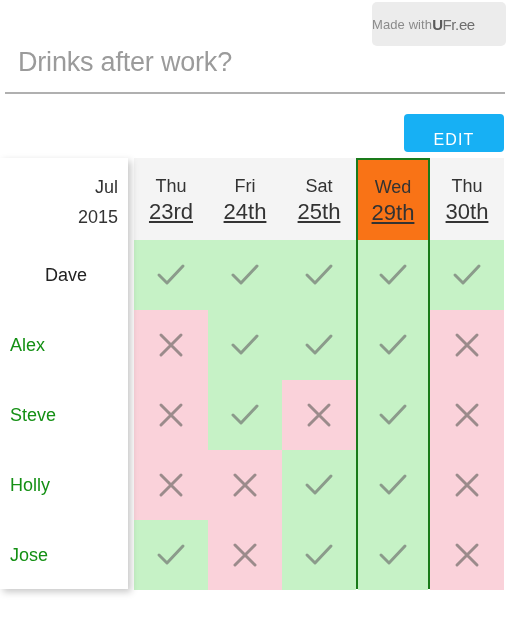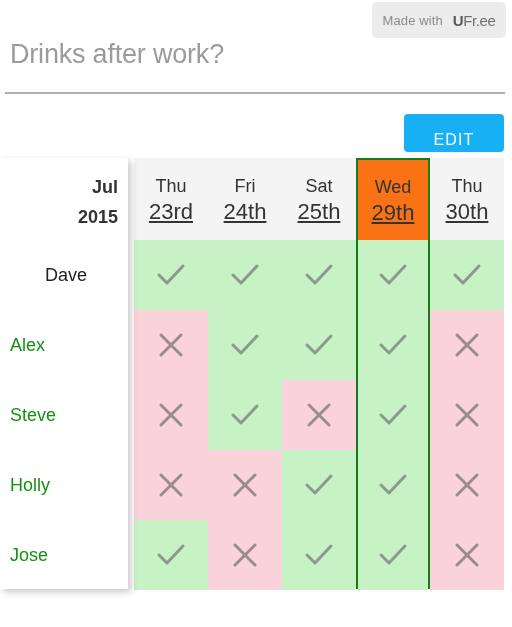--- a/index.html
+++ b/index.html
@@ -14,27 +14,26 @@
     overflow: hidden;
     position: relative;
   }
 
   
   #made-with-badge {
     position: absolute;
     top: 2px;
     right: 6px;
     width: 134px;
-    height: 36px;
+    height: 44px;
     background: #ececec;
     border-radius: 5px;
     display: flex;
     align-items: center;
-    justify-content: center;
-    gap: 10px;
+    gap: 0;
   }
   #made-with-badge .mw-text {
     font-size: 13px;
     color: #8b8b8b;
     letter-spacing: 0.1px;
   }
   #made-with-badge .mw-brand {
     font-size: 15px;
     color: #6e6e6e;
     letter-spacing: -0.4px;
@@ -46,21 +45,21 @@
 
   
   #page-title {
     position: absolute;
     left: 6px;
     top: 35px;
     font-size: 27px;
     color: #9b9b9b;
     font-weight: normal;
     letter-spacing: -0.2px;
-    margin: 4px;
+    margin: 12px;
     white-space: nowrap;
   }
   #title-divider {
     position: absolute;
     left: 5px;
     top: 92px;
     width: 500px;
     height: 2px;
     background: #b0b0b0;
   }
@@ -104,21 +103,20 @@
     z-index: 5;
   }
   #corner-cell {
     position: absolute;
     right: 10px;
     top: 14px;
     text-align: right;
     font-size: 18px;
     color: #333333;
     line-height: 30px;
-    font-weight: bold;
   }
   .name-cell {
     position: absolute;
     left: 10px;
     width: 112px;
     height: 70px;
     display: flex;
     align-items: center;
     font-size: 18px;
   }

